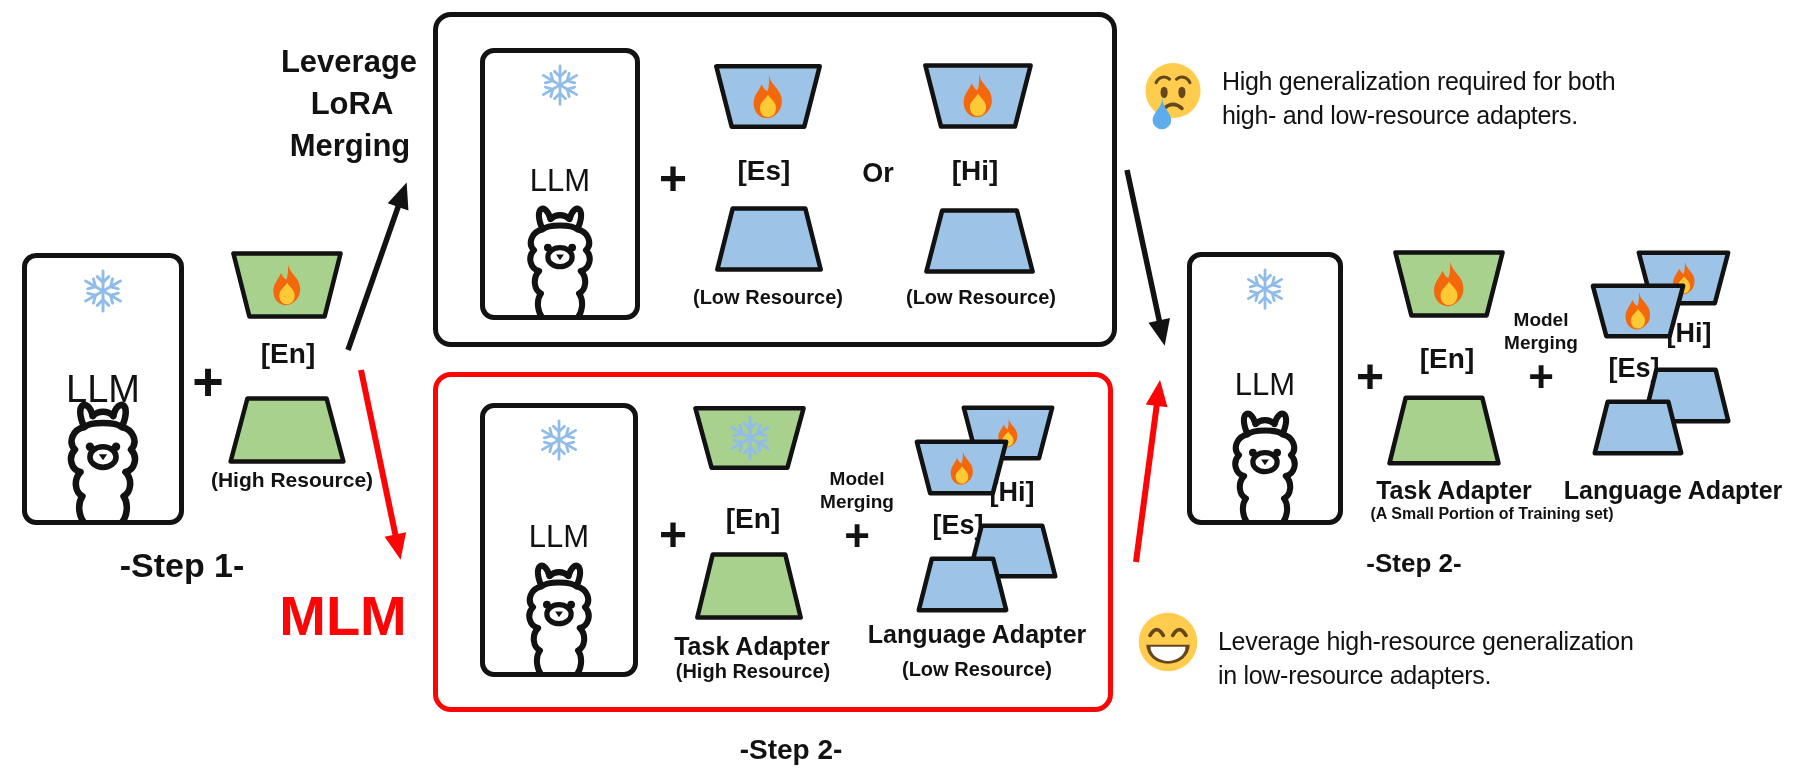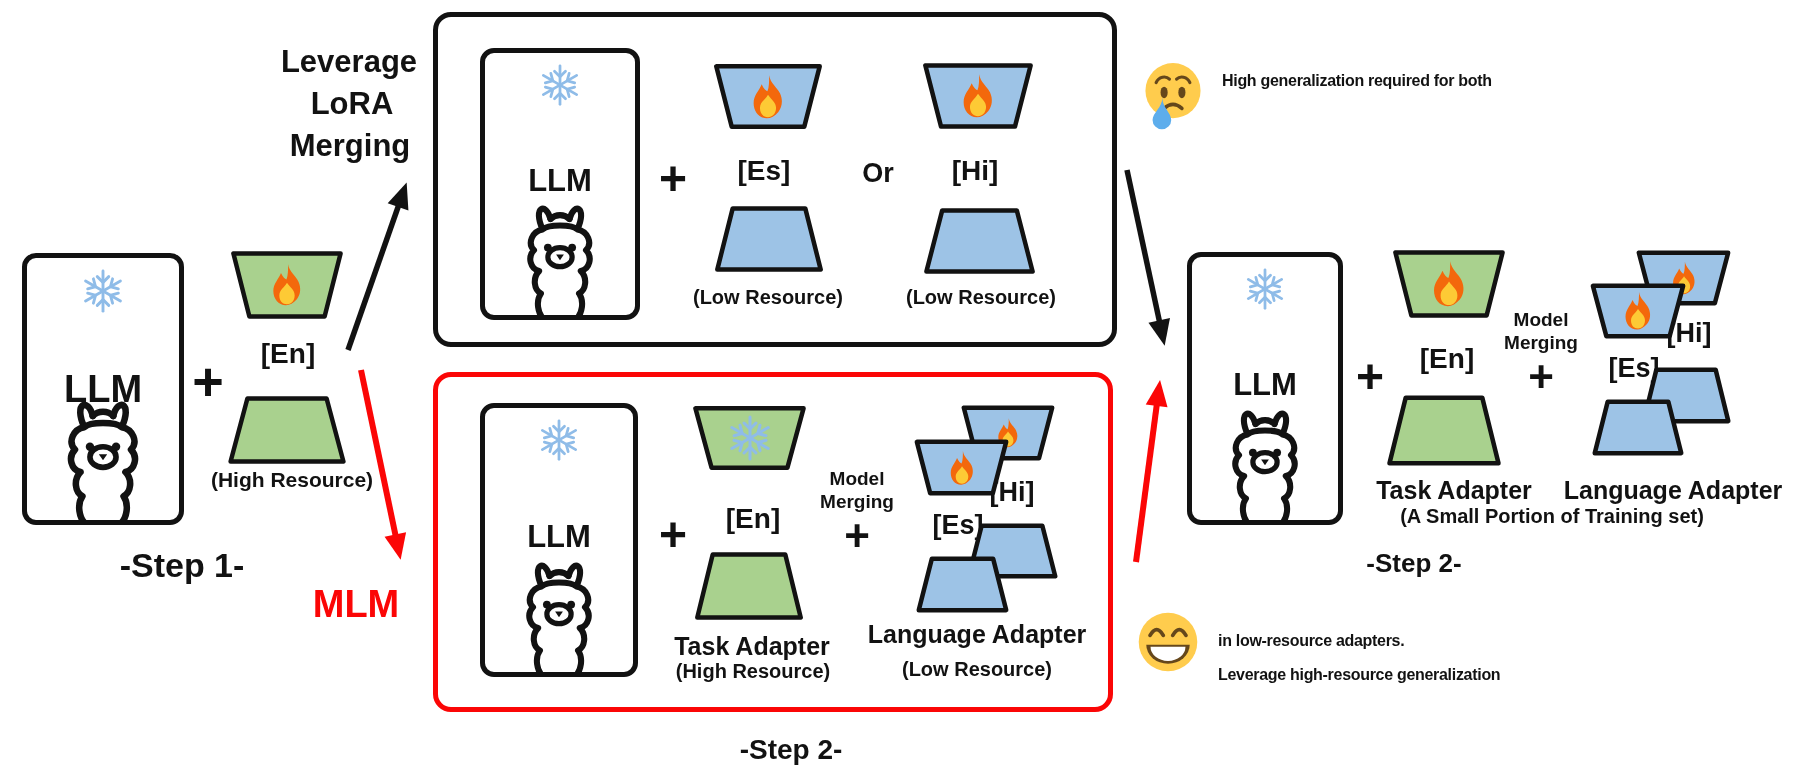--- a/index.html
+++ b/index.html
@@ -5,31 +5,31 @@
   *{box-sizing:border-box;margin:0;padding:0}
   html,body{background:#fff}
   body{font-family:"Liberation Sans",sans-serif;color:#121212}
   .canvas{position:relative;width:1808px;height:778px;background:#fff;overflow:hidden;font-weight:700}
   .t{position:absolute;font-weight:700;white-space:nowrap}
   .ctr{transform:translateX(-50%);text-align:center}
   .box{position:absolute;border:5px solid #121212;border-radius:18px;background:#fff}
   .box.redbox{border-color:var(--red)}
   .llm-card{position:absolute;border:5px solid #121212;border-radius:14px;background:#fff;overflow:hidden}
   .snowtop{position:absolute;left:50%;top:10px;transform:translateX(-50%)}
-  .llm-label{position:absolute;left:0;right:0;top:42%;text-align:center;font-weight:700}
+  .llm-label{position:absolute;left:0;right:0;top:42%;text-align:center;font-weight:400}
   .llama{position:absolute;left:50%;bottom:-8px;transform:translateX(-50%)}
   .trap{position:absolute}
   .trap svg.shape{position:absolute;inset:0;width:100%;height:100%;overflow:visible;display:block}
   .trap polygon{stroke:#121212;stroke-width:4.5;vector-effect:non-scaling-stroke;stroke-linejoin:round}
   .trap.green polygon{fill:var(--green)}
   .trap.blue polygon{fill:var(--blue)}
   .trap .icon{position:absolute;left:50%;top:50%;transform:translate(-50%,-50%)}
   .merge{position:absolute;text-align:center;transform:translateX(-50%);font-size:19px;line-height:23px;font-weight:700}
   .merge .mplus{font-size:44px;line-height:40px;margin-top:3px}
-  .note-text{position:absolute;font-size:16px;line-height:34px;font-weight:700;letter-spacing:-0.3px}
+  .note-text{position:absolute;font-size:25px;line-height:34px;font-weight:400;letter-spacing:-0.3px}
   .redtext{color:var(--red)}
   .overlay{position:absolute;inset:0;pointer-events:none}
   .arrow-b{stroke:#121212;stroke-width:5.5}
   .arrow-r{stroke:var(--red);stroke-width:6}
   .ah-b{fill:#121212}
   .ah-r{fill:var(--red)}
   .defs{position:absolute;width:0;height:0;overflow:hidden}
 </style>
 </head>
 <body>
@@ -108,21 +108,21 @@
       <svg viewBox="0 0 100 60" preserveAspectRatio="none" class="shape">
         <polygon points="17,3 83,3 97,57 3,57"></polygon>
       </svg>
     </div>
   <div class="t ctr" style="left:292px;top:468px;font-size:21px">(High Resource)</div>
   <div class="t ctr" style="left:182px;top:546px;font-size:34px">-Step 1-</div>
 
   <div class="t ctr" style="left:349px;top:44px;font-size:31px">Leverage</div>
   <div class="t ctr" style="left:352px;top:86px;font-size:31px">LoRA</div>
   <div class="t ctr" style="left:350px;top:128px;font-size:31px">Merging</div>
-  <div class="t ctr redtext" style="left:356px;top:583px;font-size:38px">MLM</div>
+  <div class="t ctr redtext" style="left:343px;top:583px;font-size:56px">MLM</div>
 
   <div class="box" style="left:433px;top:12px;width:684px;height:335px">
     <div class="llm-card" style="left:42px;top:31px;width:160px;height:272px">
       <svg class="snowtop" width="44" height="44">
           <use href="#sym-snow"></use>
         </svg>
       <div class="llm-label" style="font-size:31px">LLM</div>
       <svg class="llama" width="104" height="130">
           <use href="#sym-llama"></use>
         </svg>
@@ -287,36 +287,37 @@
       <svg viewBox="0 0 100 60" preserveAspectRatio="none" class="shape">
         <polygon points="17,3 83,3 97,57 3,57"></polygon>
       </svg>
     </div>
   <div class="trap norm blue" style="left:1592px;top:399px;width:92px;height:57px;z-index:3">
       <svg viewBox="0 0 100 60" preserveAspectRatio="none" class="shape">
         <polygon points="17,3 83,3 97,57 3,57"></polygon>
       </svg>
     </div>
   <div class="t ctr" style="left:1673px;top:476px;font-size:25px;z-index:4">Language Adapter</div>
-  <div class="t ctr" style="left:1552px;top:505px;font-size:20px">(A Small Portion of Training set)</div>
+  <div class="t ctr" style="left:1492px;top:505px;font-size:16px">(A Small Portion of Training set)</div>
   <div class="t ctr" style="left:1414px;top:548px;font-size:26px">-Step 2-</div>
 
   <svg style="position:absolute;left:1141px;top:60px" width="64" height="72">
       <use href="#sym-cry"></use>
     </svg>
   <div class="note-text" style="left:1222px;top:64px">
     <div>High generalization required for both</div>
+    <div>high- and low-resource adapters.</div>
   </div>
 
   <svg style="position:absolute;left:1134px;top:608px" width="68" height="68">
       <use href="#sym-grin"></use>
     </svg>
   <div class="note-text" style="left:1218px;top:624px">
+    <div>Leverage high-resource generalization</div>
     <div>in low-resource adapters.</div>
-    <div>Leverage high-resource generalization</div>
   </div>
 
   <svg class="overlay" width="1808" height="778" viewBox="0 0 1808 778">
     <defs>
       <marker id="mk-b" markerUnits="userSpaceOnUse" markerWidth="30" markerHeight="26" refX="20" refY="13" orient="auto">
         <path class="ah-b" d="M2,2 L28,13 L2,24 Z"></path>
       </marker>
       <marker id="mk-r" markerUnits="userSpaceOnUse" markerWidth="30" markerHeight="26" refX="20" refY="13" orient="auto">
         <path class="ah-r" d="M2,2 L28,13 L2,24 Z"></path>
       </marker>

